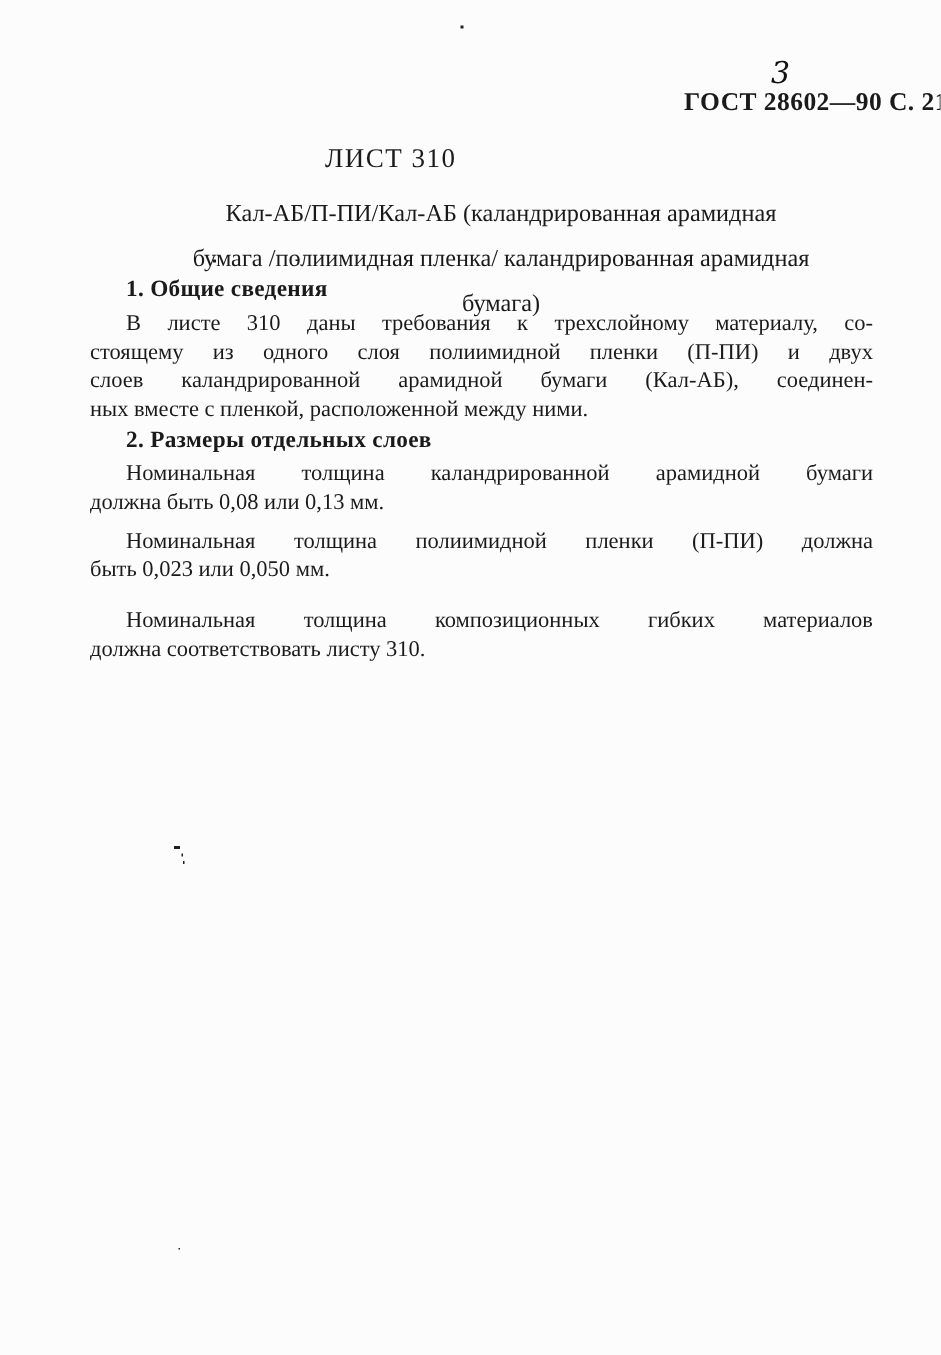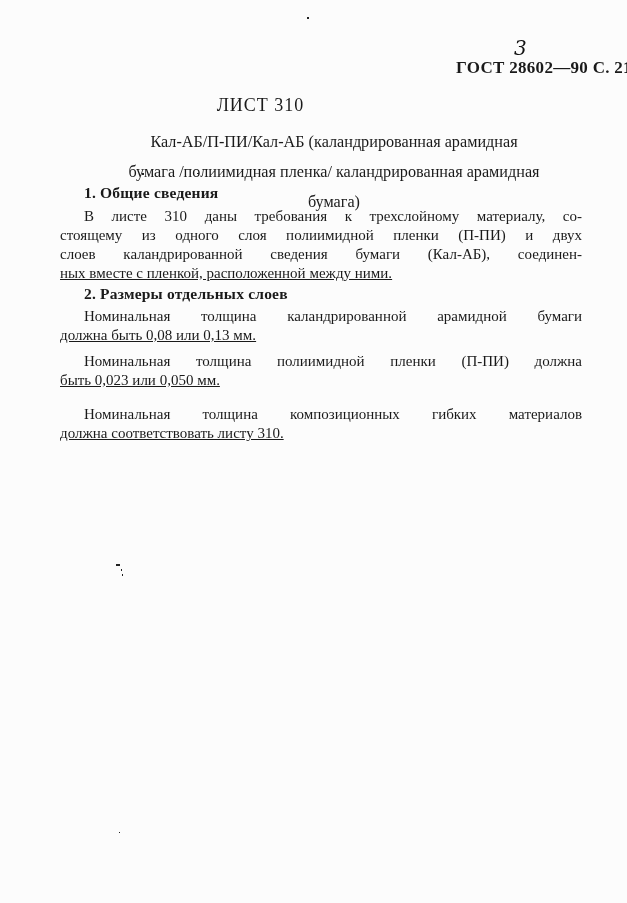--- a/index.html
+++ b/index.html
@@ -76,21 +76,21 @@
       font-size: 15px;
       line-height: 19px;
     }
     .para .line {
       display: block;
       white-space: nowrap;
       text-align: justify;
       text-align-last: justify;
     }
     .para .line.indent { padding-left: 24px; }
-    .para .line.last { text-align-last: left; text-decoration: underline; }
+    .para .line.last { text-align-last: left; }
   </style>
 </head>
 <body>
 
 <div class="page">
 
   <div class="speck" style="left:307px;top:17px;width:2px;height:2px;"></div>
   <div class="speck" style="left:142px;top:173px;width:2px;height:2px;"></div>
   <div class="speck" style="left:197px;top:173px;width:2px;height:1px;"></div>
   <div class="speck" style="left:116px;top:564px;width:4px;height:2px;"></div>
@@ -106,21 +106,21 @@
   <div class="subtitle">
     <div>Кал-АБ/П-ПИ/Кал-АБ  (каландрированная арамидная</div>
     <div>бумага /полиимидная пленка/ каландрированная арамидная</div>
     <div>бумага)</div>
   </div>
 
   <div class="section-heading" style="top:184px;">1. Общие сведения</div>
   <div class="para" style="top:207px;">
     <span class="line indent">В листе 310 даны требования  к трехслойному материалу,  со-</span>
     <span class="line">стоящему из одного слоя полиимидной  пленки (П-ПИ)  и двух</span>
-    <span class="line">слоев каландрированной сведения бумаги (Кал-АБ), соединен-</span>
+    <span class="line">слоев каландрированной арамидной бумаги (Кал-АБ), соединен-</span>
     <span class="line last">ных вместе с пленкой, расположенной между ними.</span>
   </div>
 
   <div class="section-heading" style="top:285px;">2. Размеры отдельных слоев</div>
   <div class="para" style="top:307px;">
     <span class="line indent">Номинальная толщина каландрированной арамидной  бумаги</span>
     <span class="line last">должна быть 0,08 или 0,13 мм.</span>
   </div>
   <div class="para" style="top:352px;">
     <span class="line indent">Номинальная толщина полиимидной пленки (П-ПИ) должна</span>

